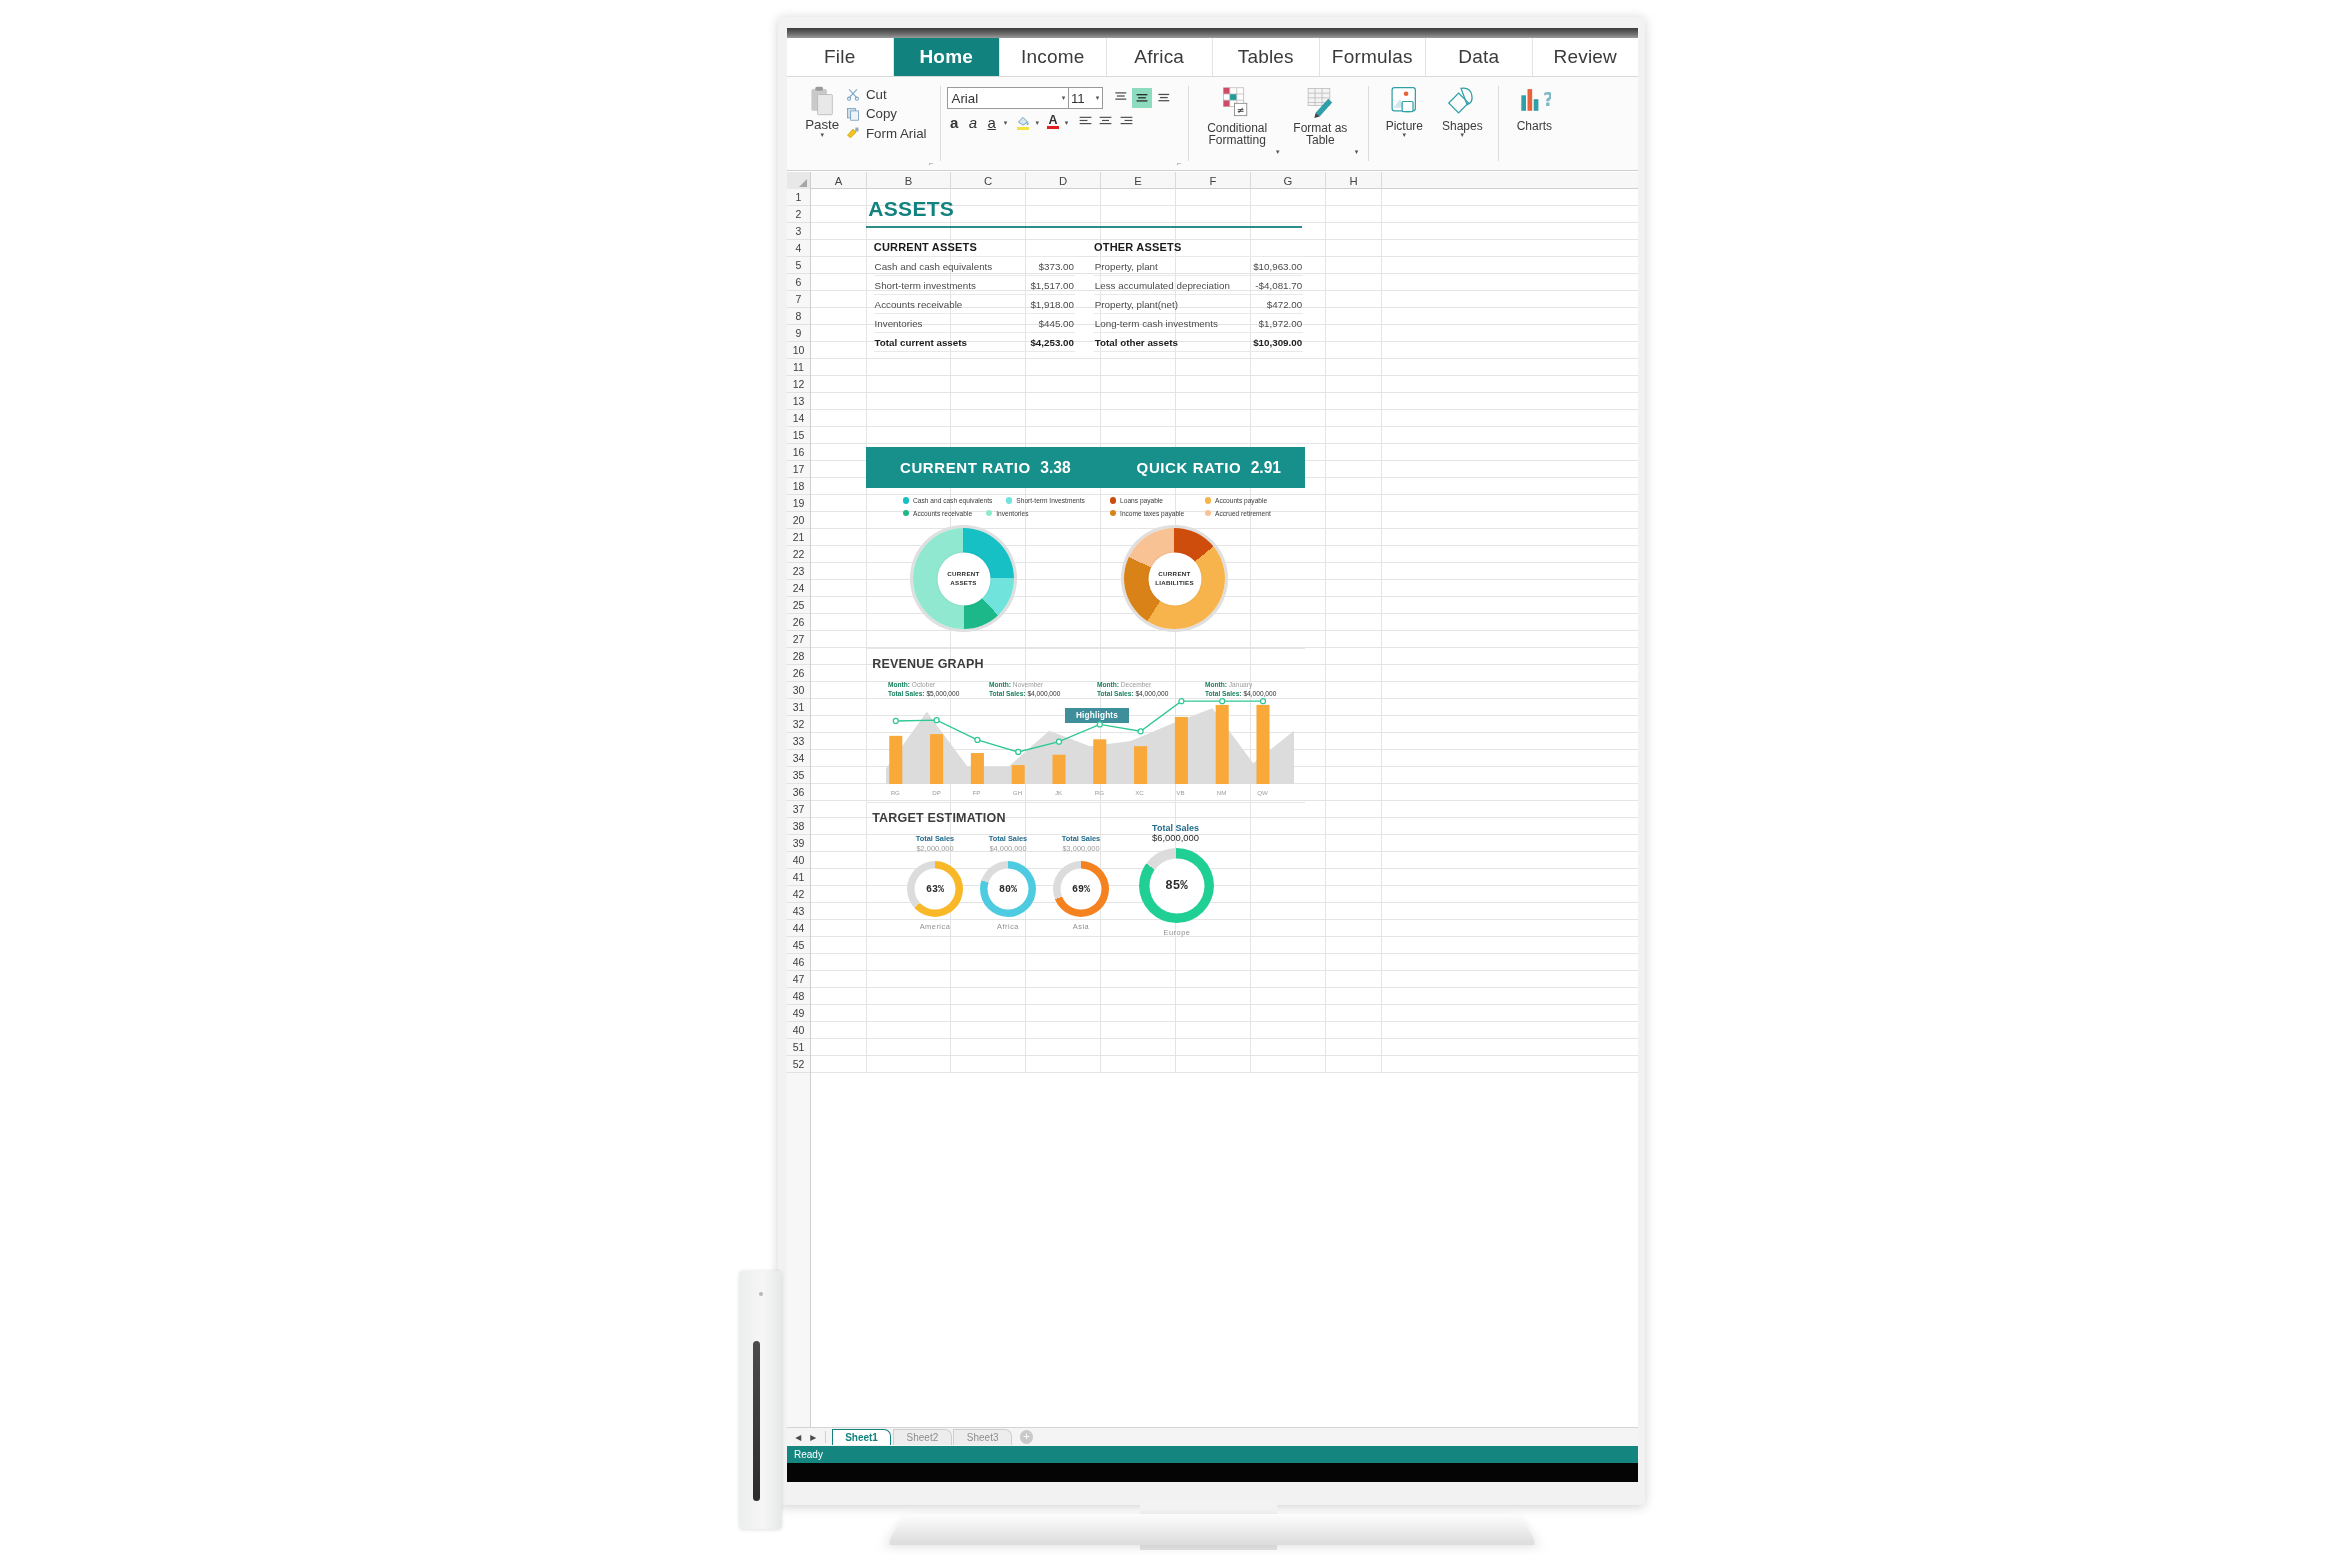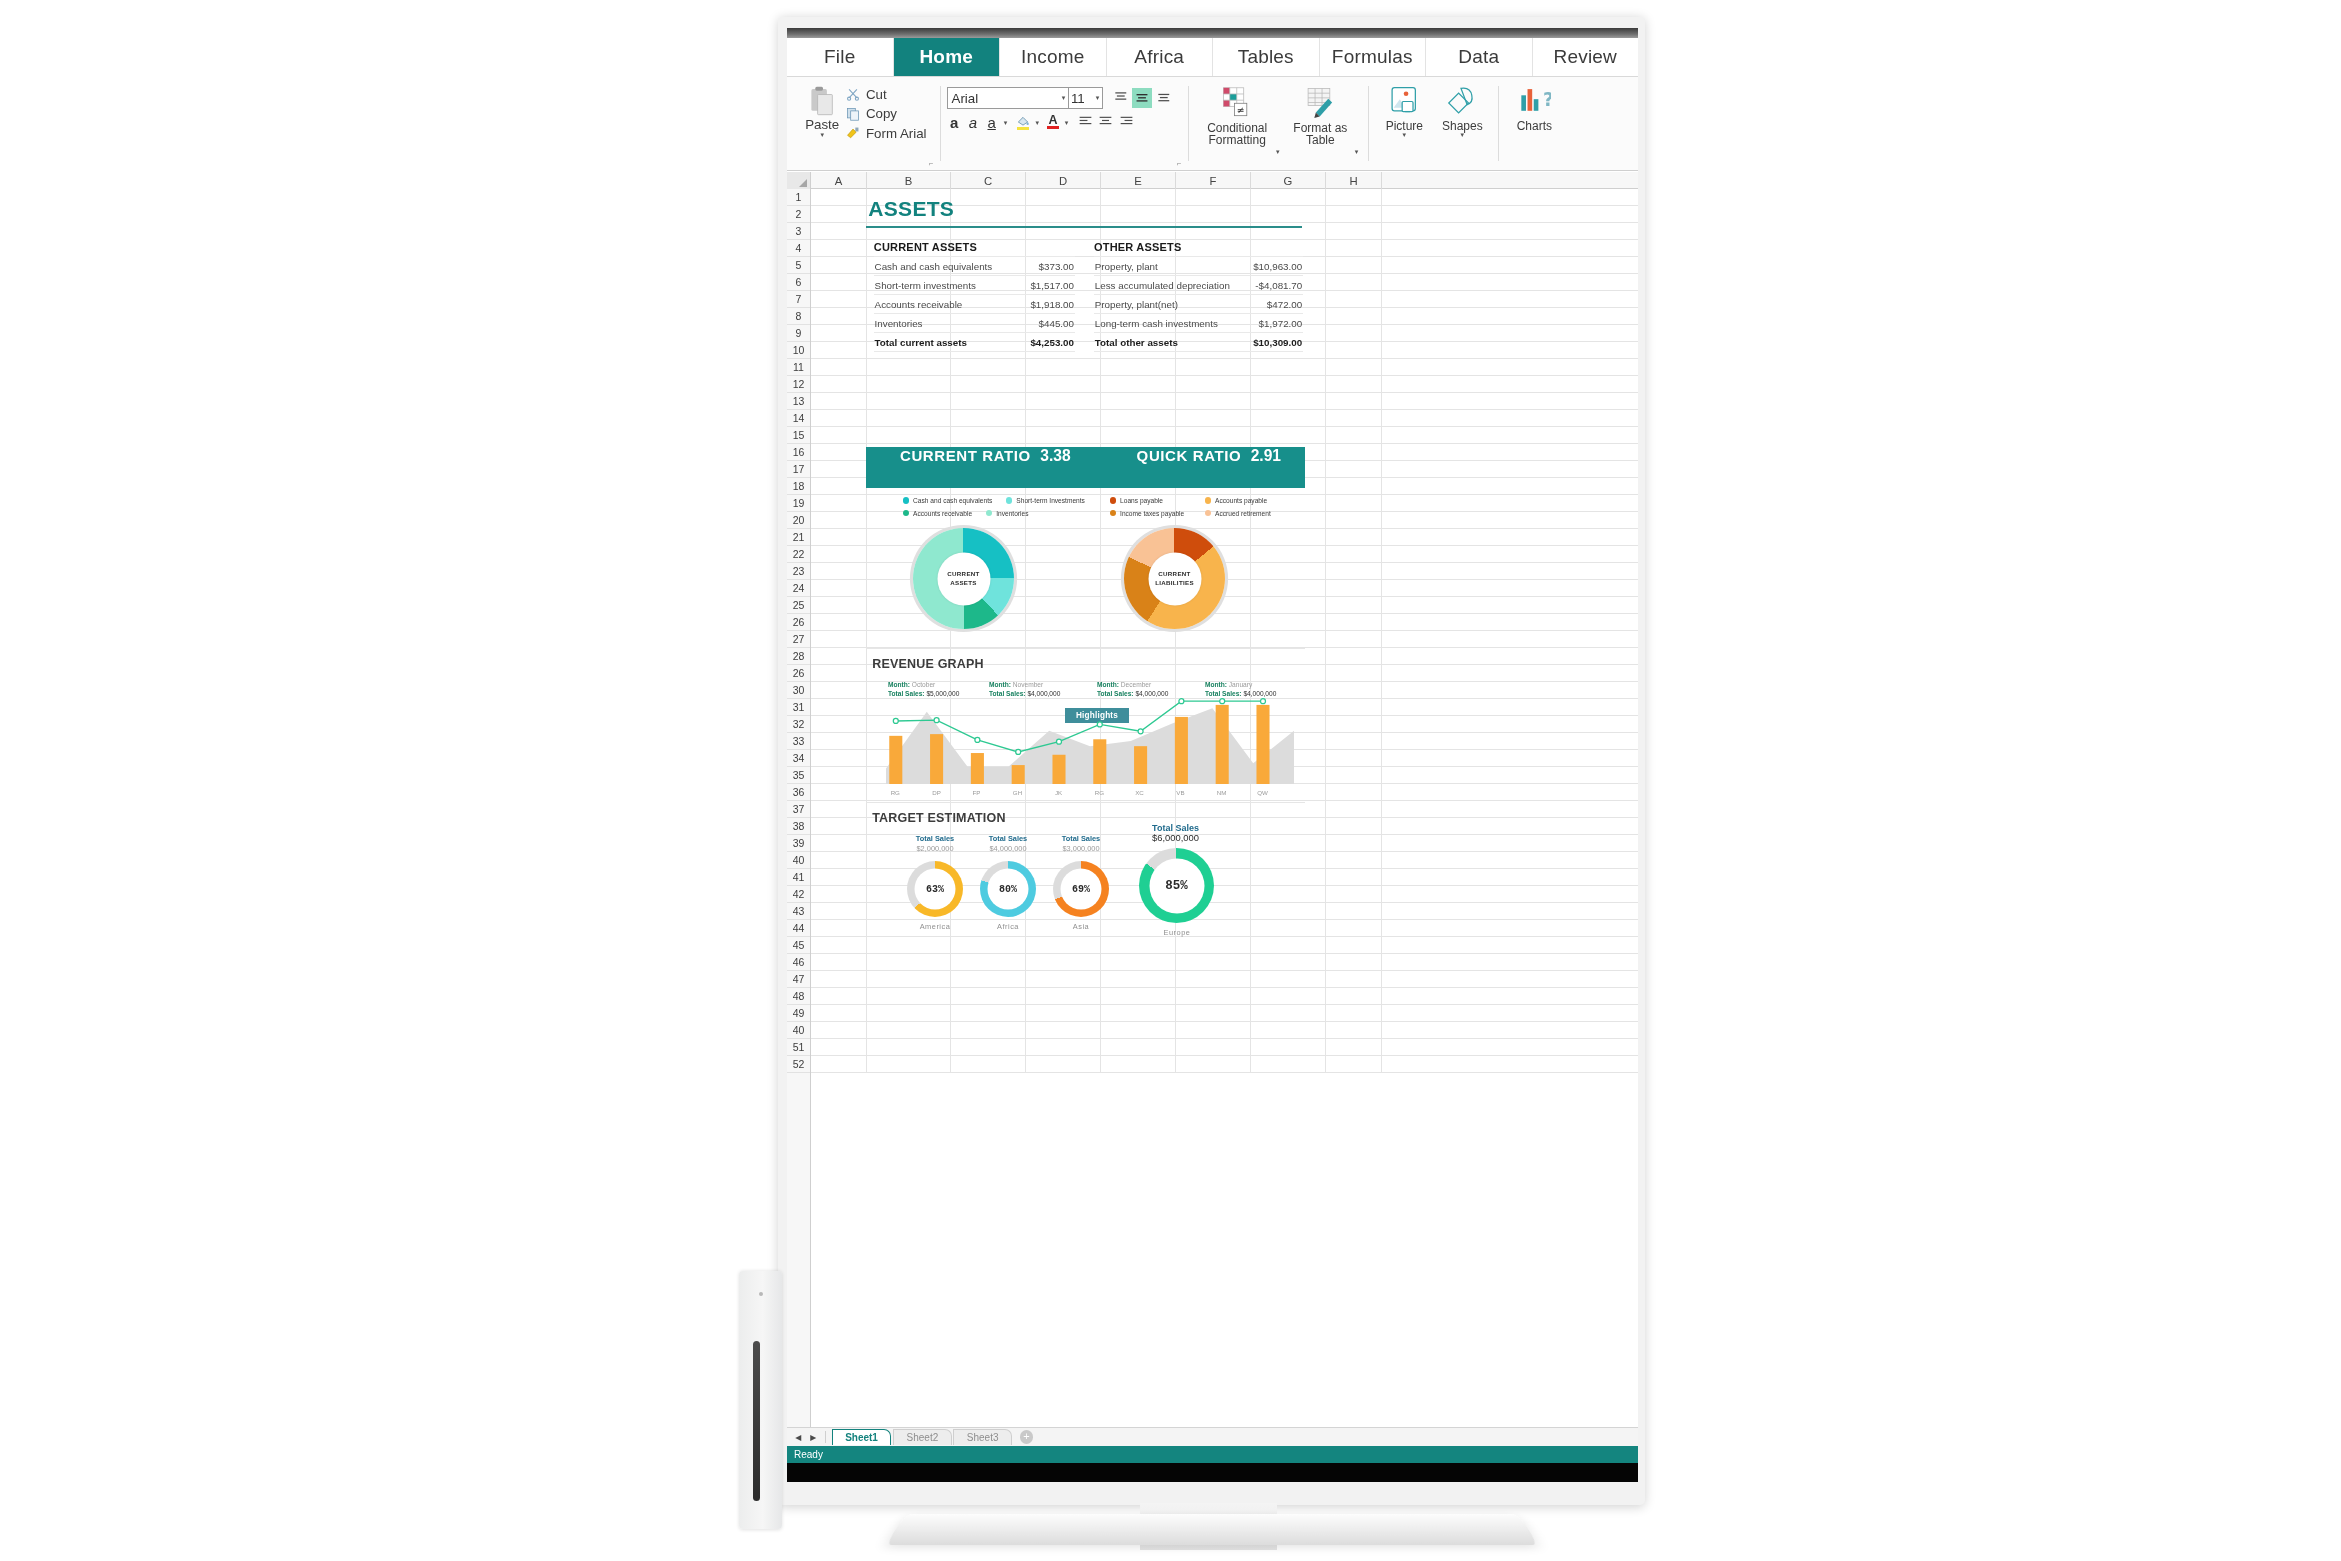--- a/index.html
+++ b/index.html
@@ -170,21 +170,21 @@
   #ta-fill { position:absolute; left:3.1px; top:2.3px; height:22px;
              background: repeating-linear-gradient(90deg,#efa51e 0 1.6px, #fbcb6b 1.6px 3.1px); }
   #ta-axis-y { position:absolute; left:1.6px; top:0; width:1.6px; height:26.5px; background:#3d3d3d; }
   #ta-axis-x { position:absolute; left:1.6px; top:26px; width:172px; height:1.6px; background:#3d3d3d; }
   .ta-tick { position:absolute; top:28px; font-size:6.6px; color:#555; transform:translateX(-50%); }
   #ta-label { position:absolute; left:226px; top:1.6px; font-size:13.3px; font-weight:bold; color:#1a1a1a; letter-spacing:0.2px;}
   #ta-value { position:absolute; left:336px; top:-0.8px; font-size:17px; font-weight:bold; color:#17b890; letter-spacing:0.2px;}
 
   
   #ratio-band { position:absolute; left:0; top:258px; width:439px; height:41px;
-                background:#178f8b; display:flex; }
+                background:#178f8b; display:flex; align-items:center; }
   .ratio-item { display:flex; align-items:baseline; gap:9.4px; color:#fff; }
   .ratio-lbl { font-size:15px; font-weight:bold; letter-spacing:0.6px; }
   .ratio-val { font-size:15.6px; font-weight:bold; }
 
   
   #donut-sec { position:absolute; left:0; top:308px; width:439px; height:144px; }
   .lgroup { position:absolute; top:0; display:flex; flex-direction:column; gap:5.5px; }
   .lrow { display:flex; gap:14px; }
   .litem { display:flex; align-items:center; gap:3.9px; font-size:6.6px; color:#3a3a3a; white-space:nowrap; }
   .ldot { width:6.2px; height:6.2px; border-radius:50%; flex:none; }

